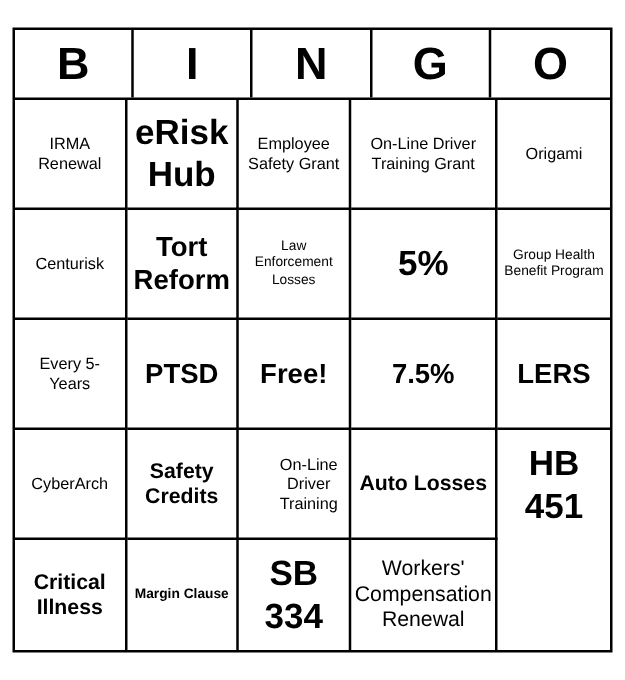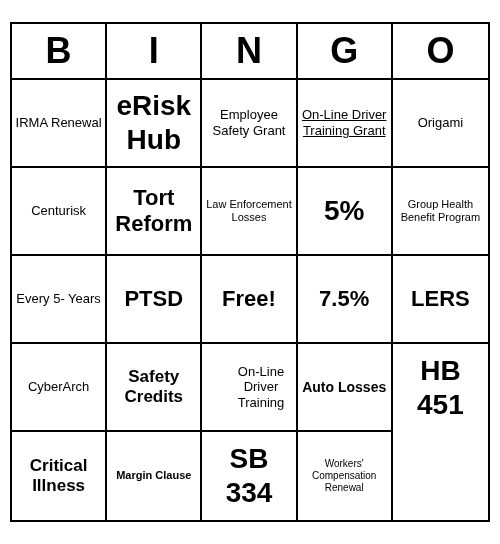--- a/index.html
+++ b/index.html
@@ -69,21 +69,21 @@
   <div class="bingo-cell">
         <span style="font-size: 13px;">IRMA Renewal</span>
       </div>
       <div class="bingo-cell">
         <span style="font-size: 28px; font-weight: bold;">eRisk Hub</span>
       </div>
       <div class="bingo-cell">
         <span style="font-size: 13px;">Employee Safety Grant</span>
       </div>
       <div class="bingo-cell">
-        <span style="font-size: 13px; text-decoration: underline;">On-Line Driver Training Grant</span>
+        <span style="font-size: 13px;">On-Line Driver Training Grant</span>
       </div>
       <div class="bingo-cell">
         <span style="font-size: 13px; text-align: right;">Origami</span>
       </div>
       <div class="bingo-cell">
         <span style="font-size: 13px;">Centurisk</span>
       </div>
       <div class="bingo-cell">
         <span style="font-size: 22px; font-weight: bold;">Tort Reform</span>
       </div>
@@ -114,31 +114,31 @@
       <div class="bingo-cell">
         <span style="font-size: 13px;">CyberArch</span>
       </div>
       <div class="bingo-cell">
         <span style="font-size: 17px; font-weight: bold;">Safety Credits</span>
       </div>
       <div class="bingo-cell">
         <span style="font-size: 13px; margin-left: 24px;">On-Line Driver Training</span>
       </div>
       <div class="bingo-cell">
-        <span style="font-size: 14px; font-weight: bold;">Auto Losses</span>
+        <span style="font-size: 17px; font-weight: bold;">Auto Losses</span>
       </div>
       <div class="bingo-cell">
         <span style="font-size: 28px; font-weight: bold;">HB 451</span>
       </div>
       <div class="bingo-cell">
         <span style="font-size: 17px; font-weight: bold;">Critical Illness</span>
       </div>
       <div class="bingo-cell">
         <span style="font-size: 11px; font-weight: bold;">Margin Clause</span>
       </div>
       <div class="bingo-cell">
         <span style="font-size: 28px; font-weight: bold;">SB 334</span>
       </div>
       <div class="bingo-cell">
-        <span style="font-size: 10px;">Workers' Compensation Renewal</span>
+        <span style="font-size: 17px;">Workers' Compensation Renewal</span>
       </div>
     </div>
 </div>
 
 </body></html>

